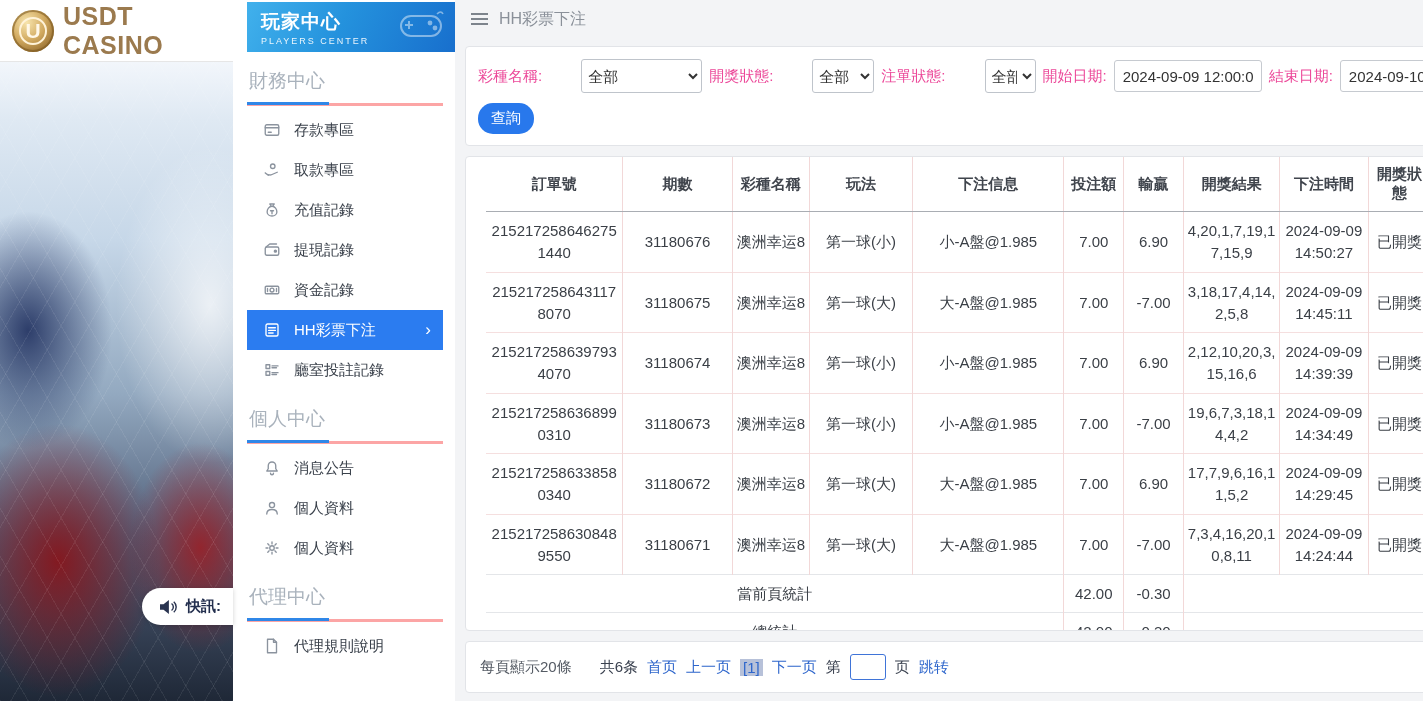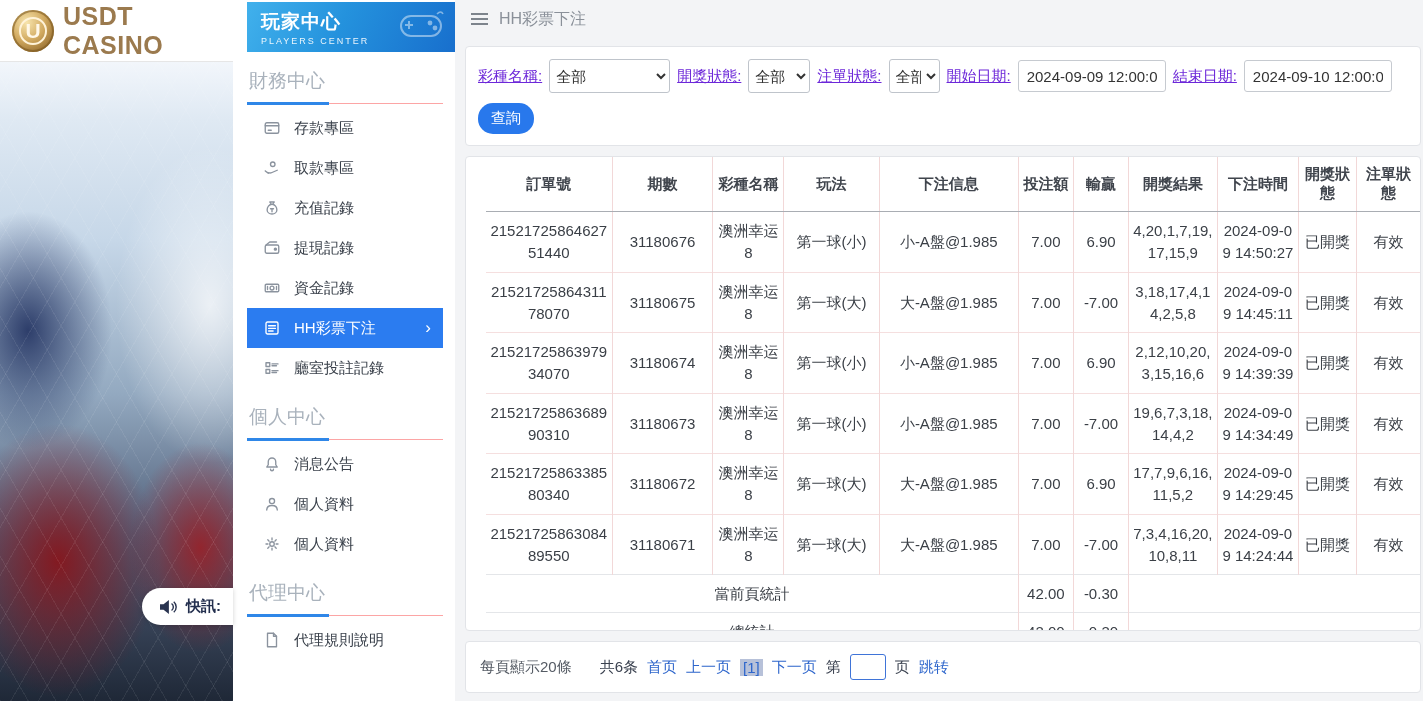--- a/index.html
+++ b/index.html
@@ -43,21 +43,21 @@
 
   
   .sidebar { width:222px; flex:0 0 222px; background:#fff; overflow:hidden; }
   .sidebar-header { margin:2px 0 0 14px; height:50px; position:relative; overflow:hidden;
     background:linear-gradient(115deg,#41b1ec 0%,#2492dd 45%,#186fcd 100%);
     color:#fff; padding:7px 10px 0 14px; }
   .sb-title { font-size:19px; font-weight:bold; letter-spacing:1px; }
   .sb-sub { font-size:9px; letter-spacing:2px; color:rgba(255,255,255,.9); margin-top:1px; }
   .sb-gamepad { position:absolute; right:10px; top:6px; opacity:.45; }
   .sb-section { margin:0 12px 4px 14px; padding:16px 0 9px 2px; font-size:19px; color:#a9b2bc;
-                border-bottom:1px solid #fca5a5; position:relative; }
+                border-bottom:3px solid #fca5a5; position:relative; }
   .sb-section::after { content:""; position:absolute; left:0; bottom:-2px; width:82px; height:3px;
                        background:#2f87e8; }
   .sb-item { height:40px; display:flex; align-items:center; gap:13px;
              margin:0 12px 0 14px; padding-left:16px; font-size:15px; color:#3a414b; cursor:pointer; }
   .sb-icon { width:18px; height:18px; flex:0 0 18px; color:#8b939e; display:flex;
              align-items:center; justify-content:center; }
   .sb-icon svg { display:block; }
   .sb-item.active { background:#2b7cf0; color:#fff; }
   .sb-item.active .sb-icon { color:#fff; }
   .sb-arrow { margin-left:auto; margin-right:12px; font-size:17px; color:#fff; }
@@ -65,23 +65,23 @@
   
   .main { flex:1; background:#f3f4f6; min-width:0; display:flex; flex-direction:column; }
   .main-header { height:40px; display:flex; align-items:center; gap:11px; padding-left:16px; }
   .hamburger { display:flex; flex-direction:column; gap:3px; width:17px; cursor:pointer; }
   .hamburger i { display:block; height:2px; background:#7d848c; }
   .page-title { font-size:16px; color:#8a9099; }
 
   .panel { background:#fff; border:1px solid #e2e4e8; border-radius:4px; margin:0 2px 10px 10px; }
   .filter-panel { margin-top:8px; padding:12px 12px 11px 12px; }
   .filter-row { display:flex; align-items:center; gap:7px; white-space:nowrap; }
-  .filter-row label { font-size:15px; color:#6d28d9;text-decoration:underline; }
+  .filter-row label { font-size:15px; color:#ec4899; }
   select { height:34px; font-size:15px; color:#333; border:1px solid #bfc4cb; border-radius:3px;
-           background:#fff; padding:0 2px; font-family:inherit; }
+           background:#fff; padding:0 2px; font-family:inherit;margin-left:32px; }
   .sel-wide { width:121px; } .sel-mid { width:62px; } .sel-narrow { width:51px; }
   .date-input { width:148px; height:32px; border:1px solid #c6cad0; border-radius:3px;
                 font-size:15px; color:#333; padding:0 8px; font-family:inherit; }
   .query-btn { margin-top:10px; background:#2878ec; color:#fff; border:none; border-radius:15px;
                font-size:15px; padding:6px 13px; cursor:pointer; font-family:inherit; }
 
   .table-panel { overflow:hidden;padding-left:20px; }
   table { width:100%; border-collapse:collapse; table-layout:fixed; }
   th, td { border-left:1px solid #f2d8d8; }
   th:first-child, td:first-child { border-left:none; }

